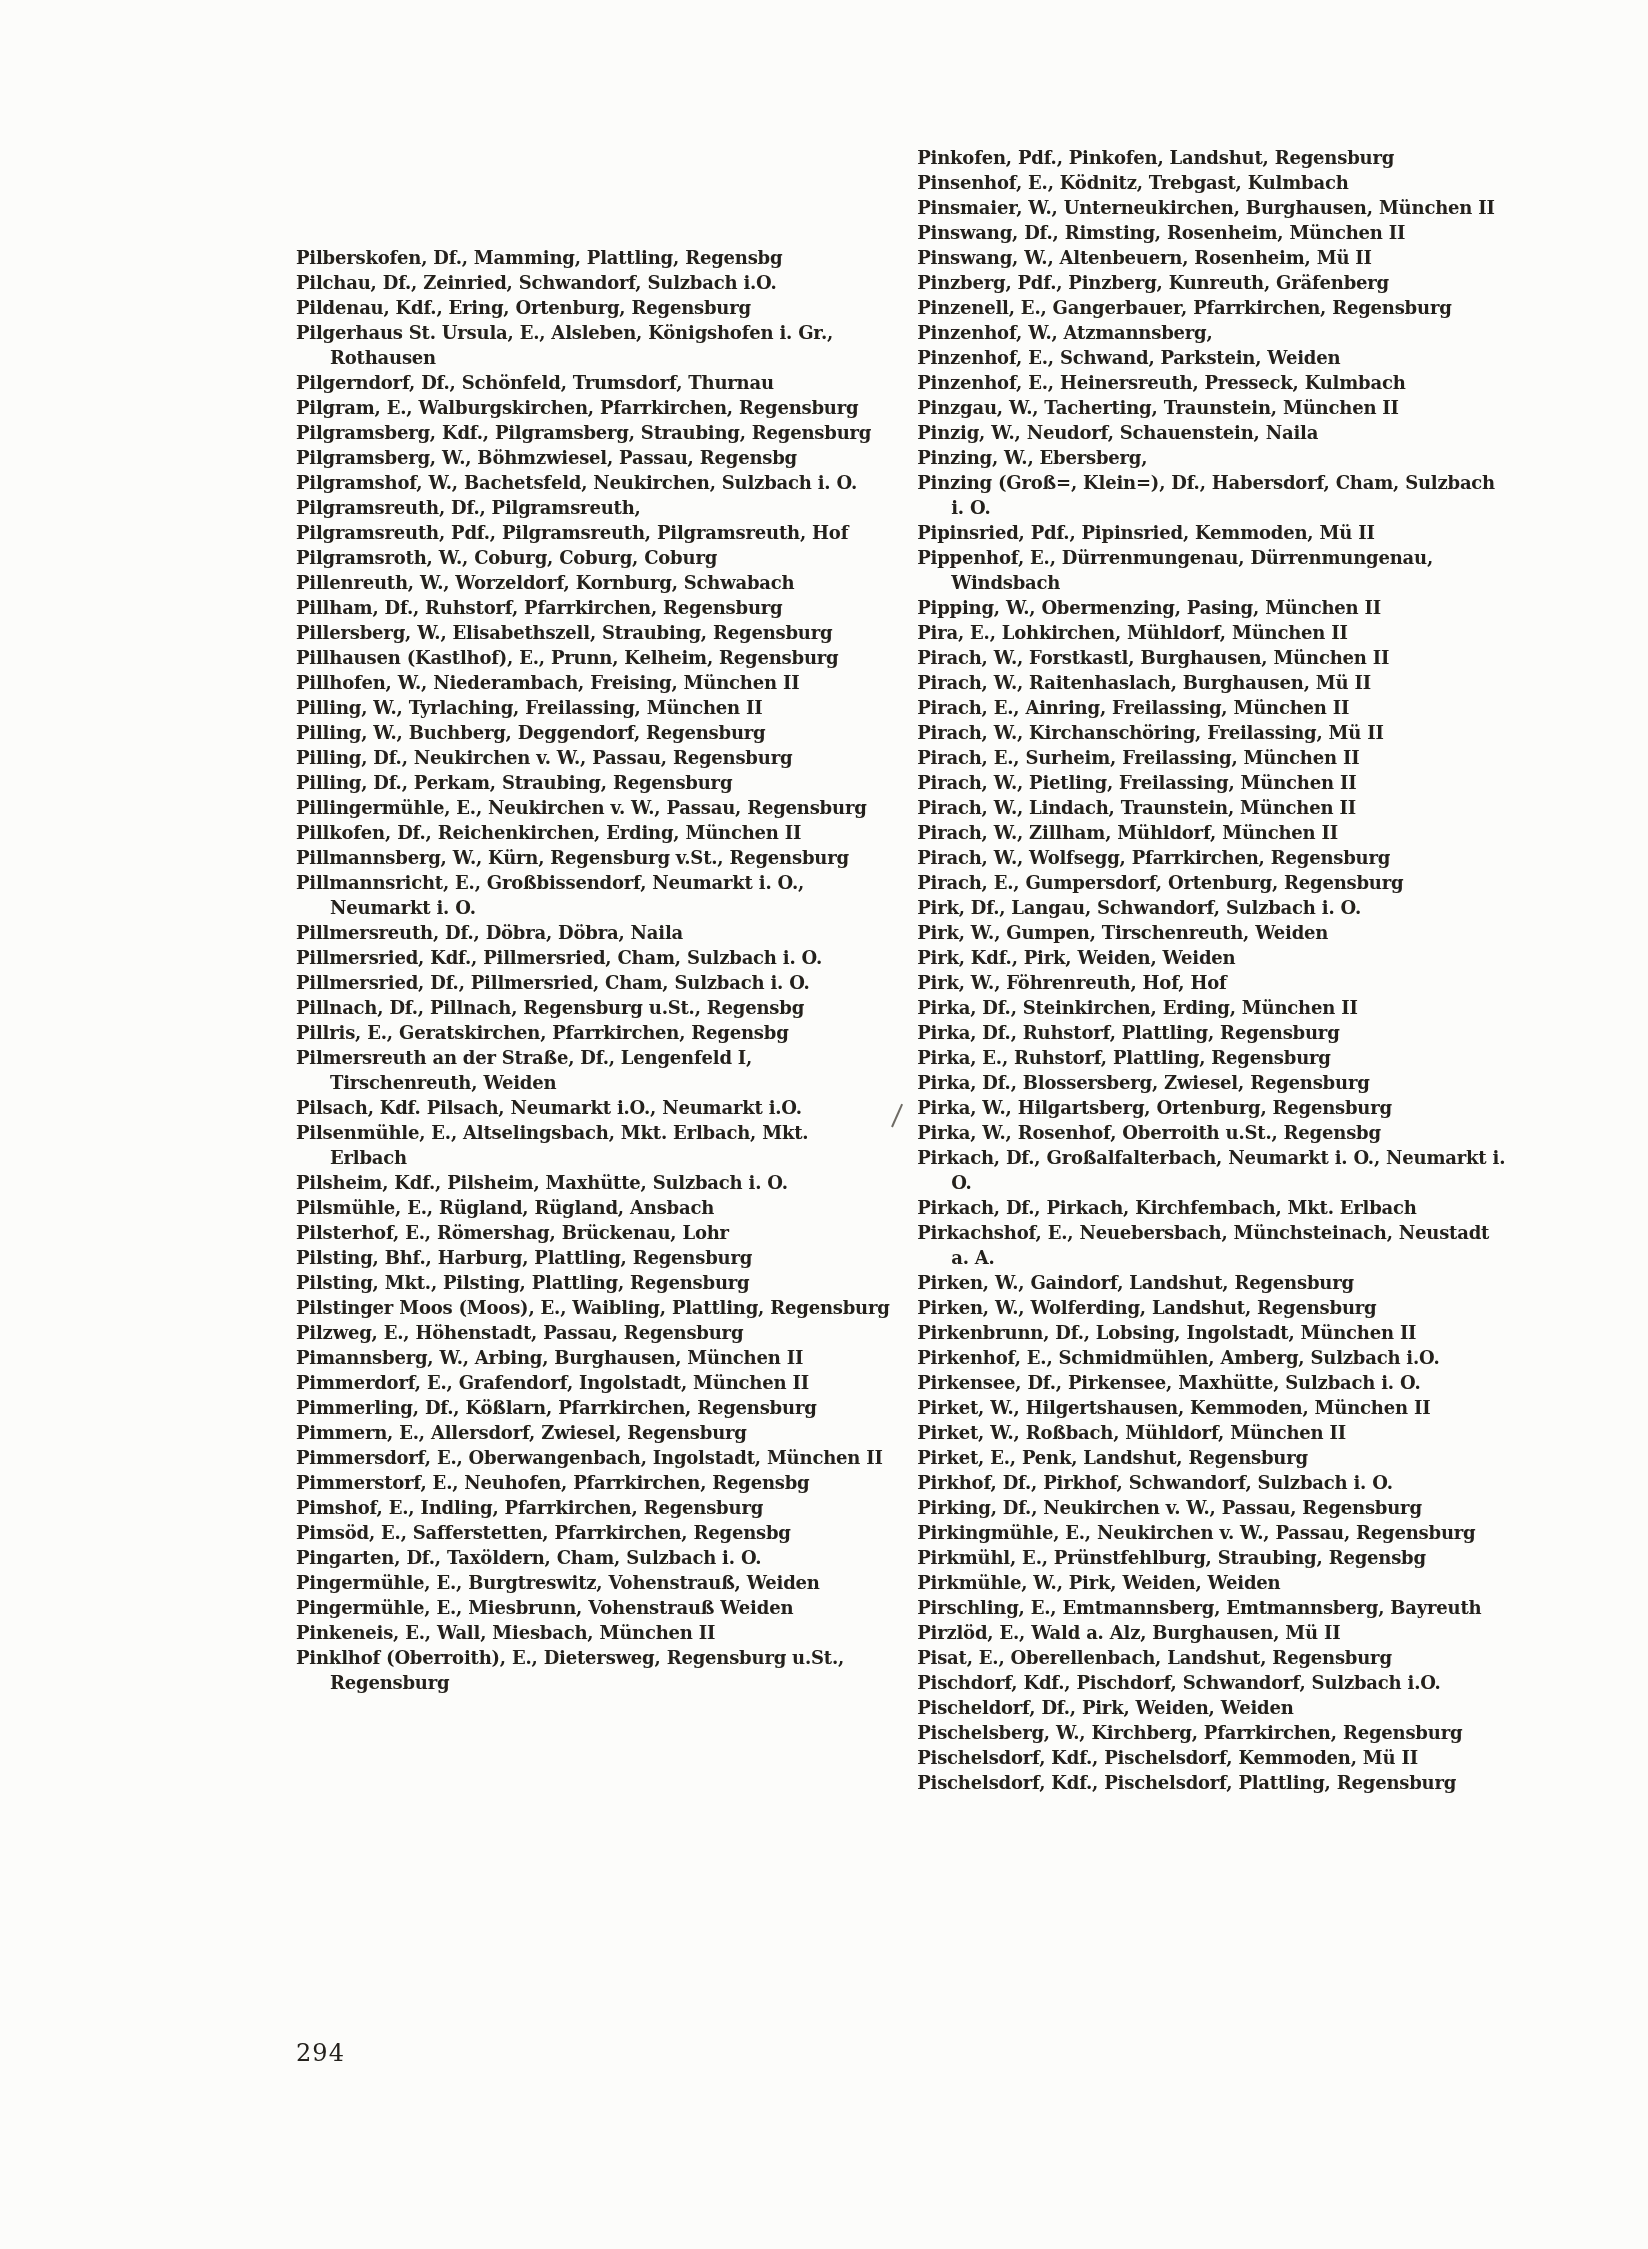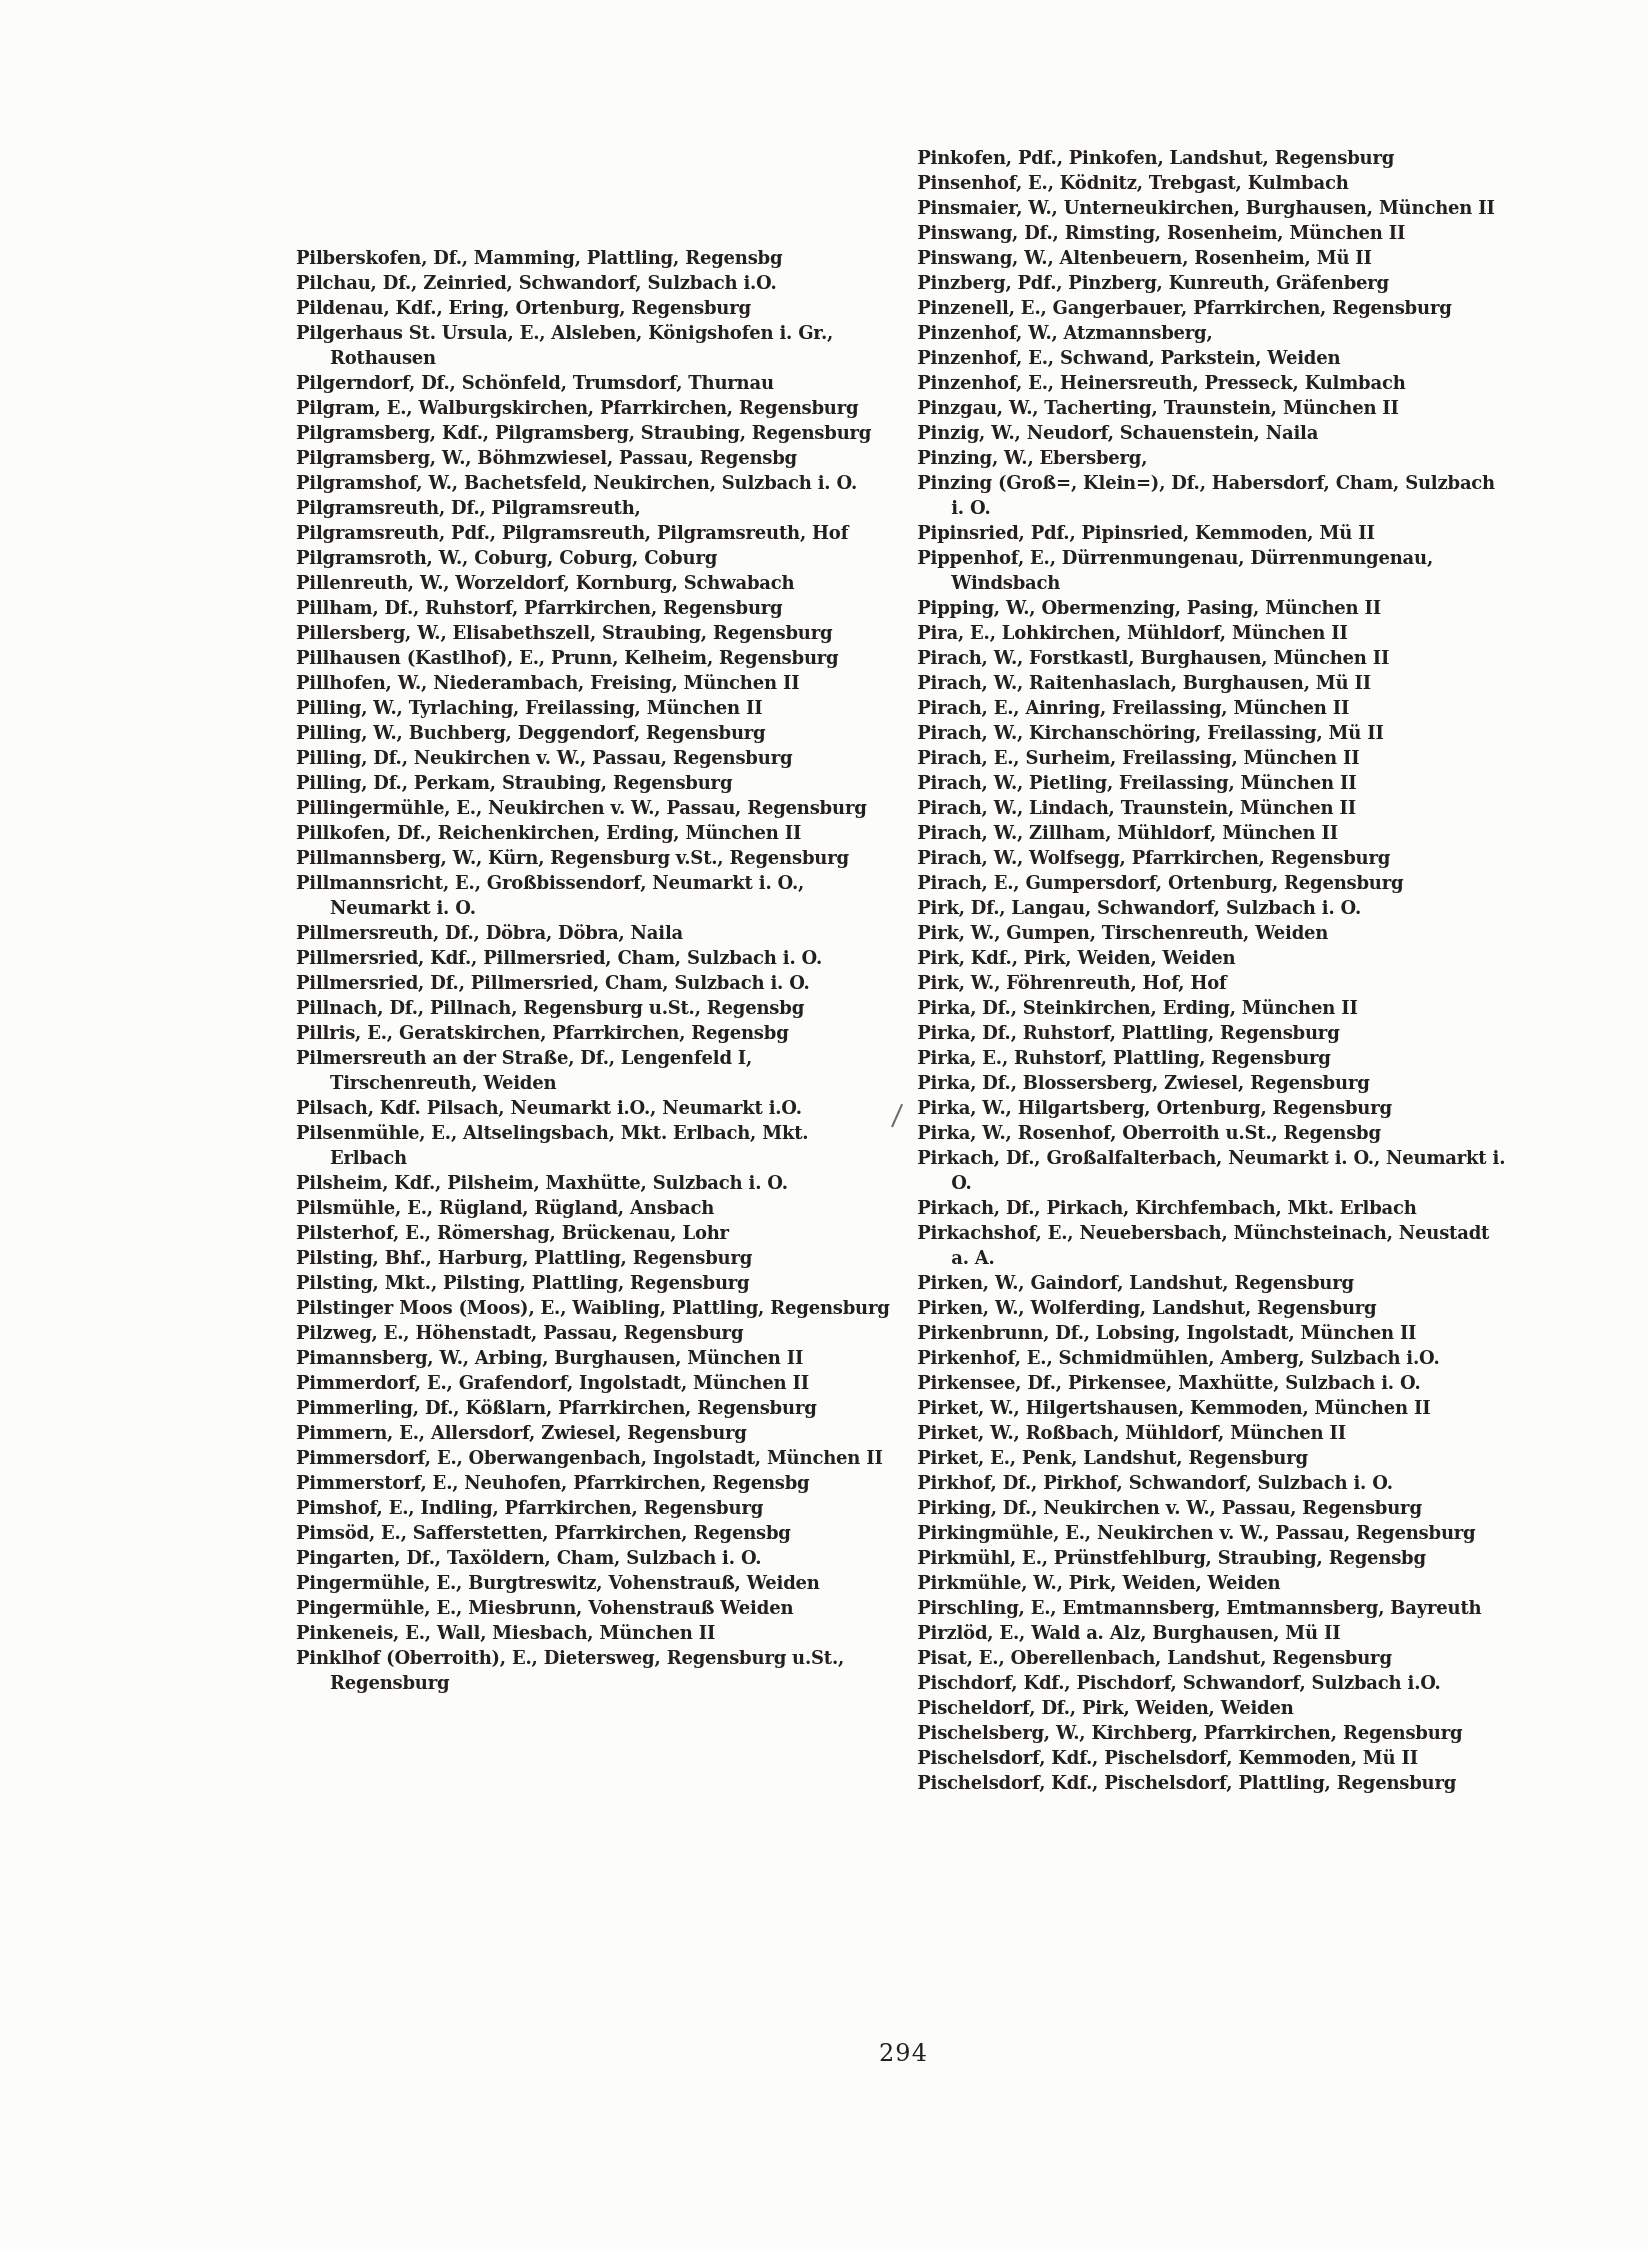--- a/index.html
+++ b/index.html
@@ -42,21 +42,21 @@
     flex: 0 0 1.7px;
     background: #2a2722;
     margin-left: 10px;
     margin-right: 15.5px;
   }
   .page-number {
     position: absolute;
     top: 2039px;
     left: 296px;
     width: 1215px;
-    text-align: center;
+    text-align: left;
     font-size: 24px;
     letter-spacing: 1.1px;
     color: #24211c;
   }
   .stray-slash {
     position: absolute;
     left: 896px;
     top: 1103px;
     width: 1.7px;
     height: 25.4px;

